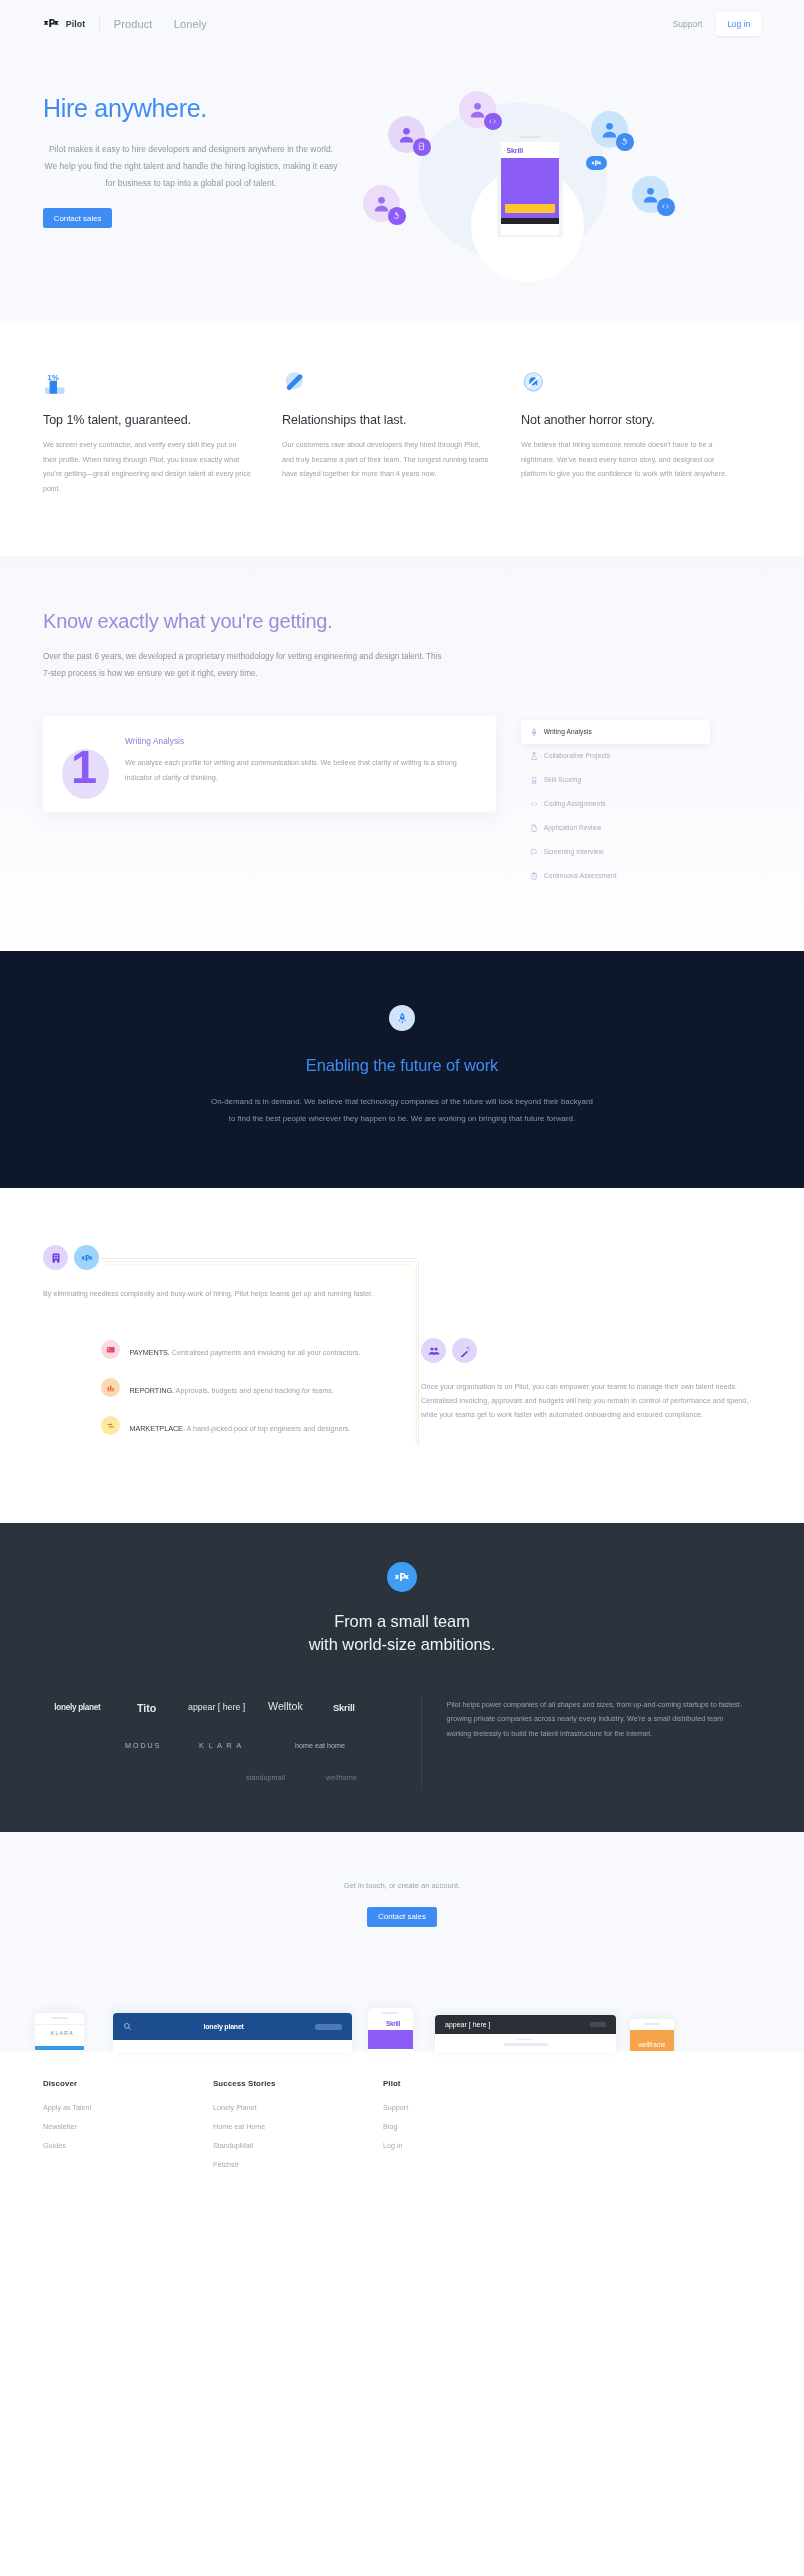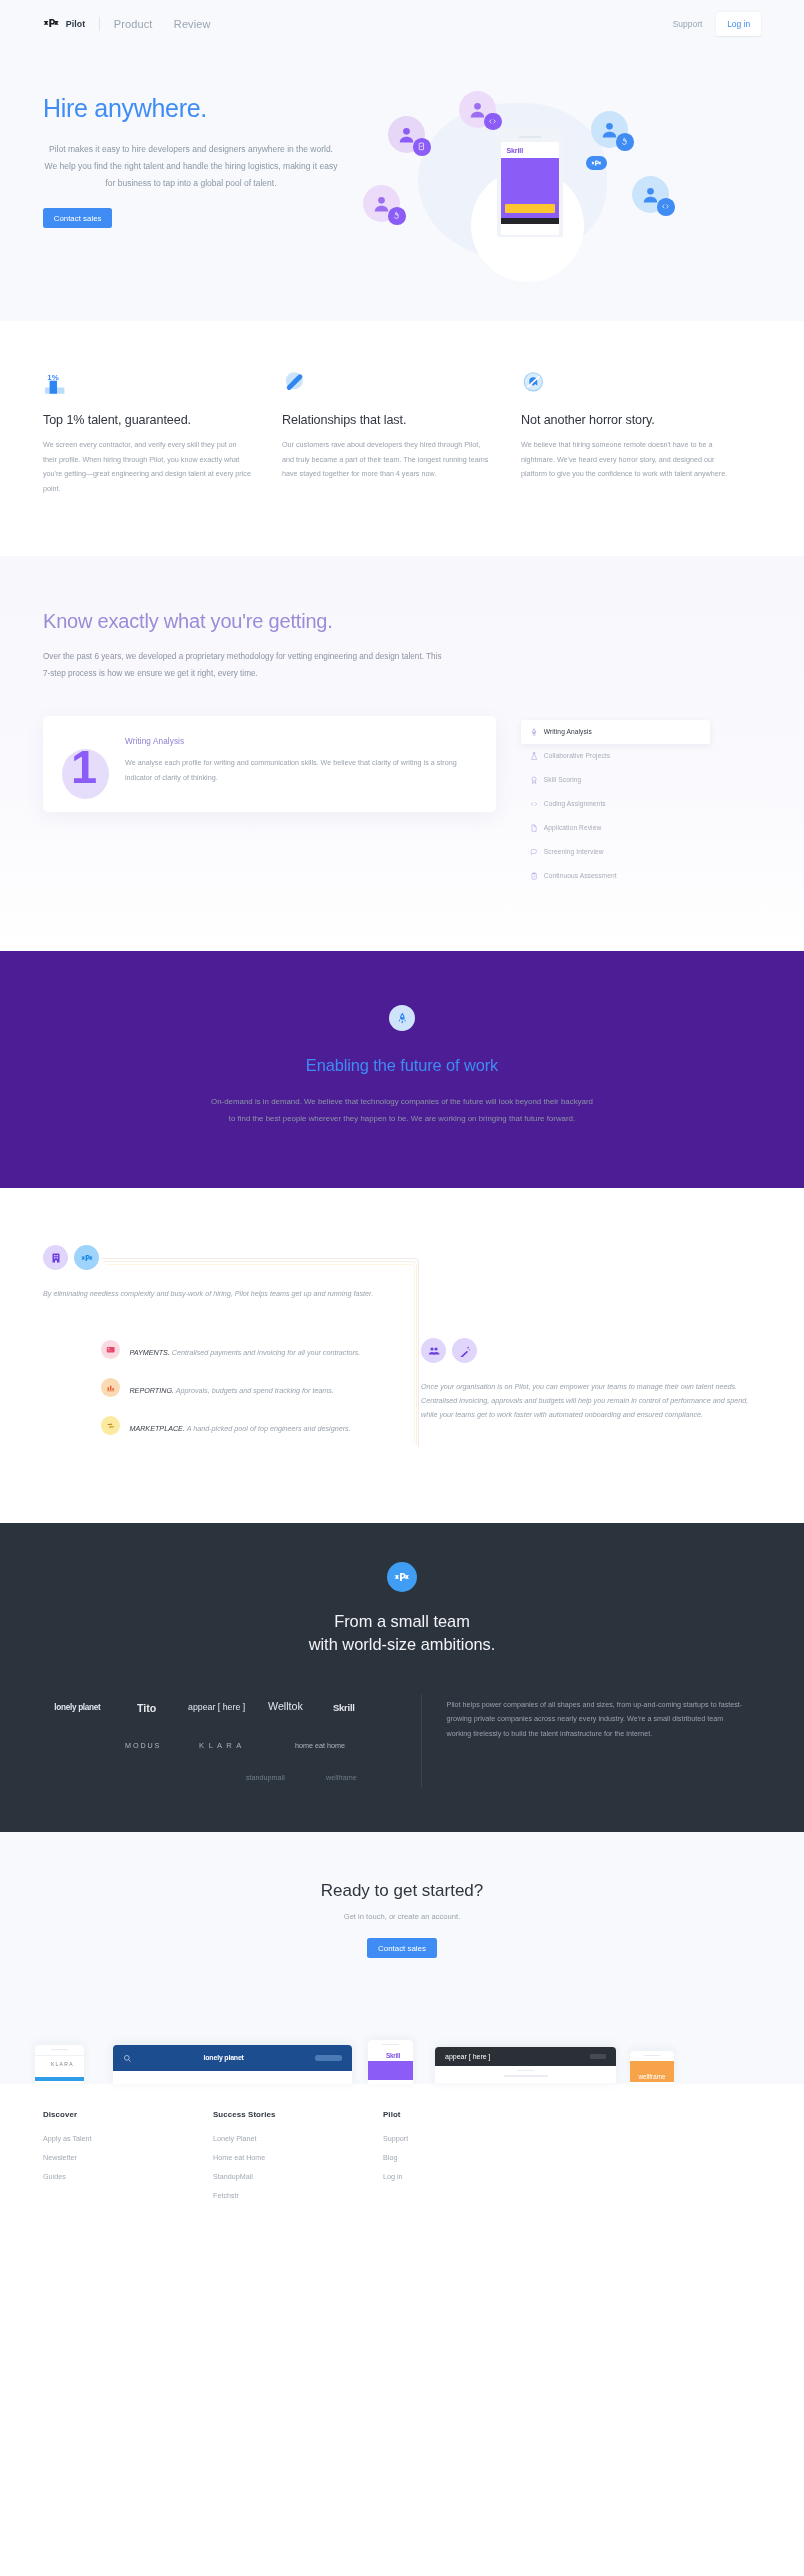--- a/index.html
+++ b/index.html
@@ -133,31 +133,31 @@
   .step {
     display:flex; align-items:center; height:24px; padding:0 8.8px;
     font-size:6.6px; color:#a7adb8; border-radius:3.1px; letter-spacing:0.1px;
   }
   .step.active { background:#fff; color:#2f3640; box-shadow:0 1.9px 7.6px rgba(110,100,160,.10); }
   .step-ic { width:14px; height:10px; display:flex; align-items:center; color:#a99be0; }
   .step-ic svg { width:8.2px; height:8.2px; }
   .step.active .step-ic { color:#8b7fd0; }
 
   
-  .future { background:#4c1d95; padding:54px 0 60px; text-align:center; }
+  .future { background:#0f172a; padding:54px 0 60px; text-align:center; }
   .rocket {
     width:26.5px; height:26.5px; border-radius:50%; background:#cfe4fb;
     margin:0 auto 25px; display:flex; align-items:center; justify-content:center;
   }
   .rocket svg { width:12.6px; height:12.6px; }
   .future-h { font-size:16.4px; font-weight:300; color:#3f8cf4; margin-bottom:19px; letter-spacing:-0.1px; }
   .future-p { font-size:7.9px; line-height:2.15; color:#8c97a5; width:390px; margin:0 auto; }
 
   
-  .org { background:#fff; padding:57px 4px 69px;font-style:italic; }
+  .org { background:#fff; padding:57px 4px 69px; }
   .org-inner { width:718px; margin:0 auto; display:flex; gap:38px; position:relative; }
   .org-left { width:340px; position:relative; }
   .org-right { width:328px; padding-top:93px; position:relative; }
   .ic-row { display:flex; gap:6.3px; margin-bottom:16.4px; }
   .ic-circ { width:25px; height:25px; border-radius:50%; display:flex; align-items:center; justify-content:center; }
   .ic-circ svg { width:12px; height:12px; }
   .org-p { font-size:7.2px; line-height:2.0; color:#9aa3ae; }
   .conn {
     position:absolute; left:58px; top:12.6px; width:318px; height:189px;
     border:0.6px solid #f3e7e7; border-left:none; border-bottom:none; border-radius:0 5px 0 0;
@@ -229,21 +229,21 @@
             <g fill="#1b1f24">
           <path d="M2 13 L17 13 L13 19 L17 25 L2 25 L7 19 Z"></path>
           <path d="M50 13 L35 13 L39 19 L35 25 L50 25 L45 19 Z"></path>
           <path d="M20 6 h9 a9 9 0 0 1 0 18 h-3 v8 h-6 z M26 11 v8 h3 a4 4 0 0 0 0 -8 z"></path>
         </g>
           </svg>
       </span>
       <span class="nav-brand">Pilot</span>
       <span class="nav-divider"></span>
       <a class="nav-link" href="#">Product</a>
-      <a class="nav-link" href="#">Review</a>
+      <a class="nav-link" href="#">Lonely</a>
       <span class="nav-spacer"></span>
       <div class="nav-right">
         <a class="nav-support" href="#">Support</a>
         <a class="nav-login" href="#">Log in</a>
       </div>
     </div>
   </div>
 
   <div class="hero">
     <div class="hero-inner">
@@ -612,21 +612,20 @@
         <span class="lg" style="left:252px;top:47px;font-size:7.2px;color:#b0b7c1;">home eat home</span>
         <span class="lg" style="left:203px;top:79px;font-size:7.2px;color:#727d8a;">standupmail</span>
         <span class="lg" style="left:283px;top:79px;font-size:7.2px;color:#6f7985;">wellframe</span>
       </div>
       <div class="team-divider"></div>
       <p class="team-p">Pilot helps power companies of all shapes and sizes, from up-and-coming startups to fastest-growing private companies across nearly every industry. We're a small distributed team working tirelessly to build the talent infrastructure for the internet.</p>
     </div>
   </div>
 
   <div class="cta">
-    <h2 class="cta-h">Ready to get started?</h2>
     <p class="cta-sub">Get in touch, or create an account.</p>
     <a class="btn-primary" href="#">Contact sales</a>
 
     <div class="cta-strip">
 
       <div class="mock" style="left:35px;width:49px;height:39px;">
         <div class="mock-notch"></div>
         <div style="background:#fff;height:26.5px;border-top:0.6px solid #eef1f6;position:relative;">
           <div style="font-size:5px;letter-spacing:1.3px;color:#7c848f;padding:5.7px 0 0 5.7px;">KLARA</div>
           <div style="position:absolute;left:0;right:0;bottom:0;height:4.4px;background:#2f9de8;"></div>

